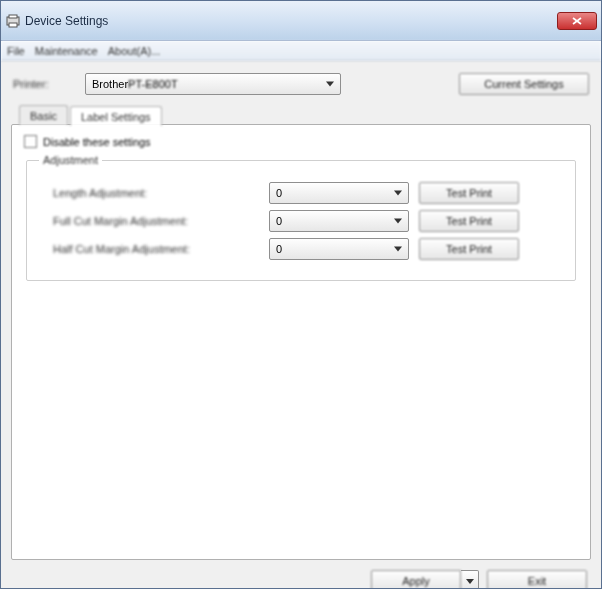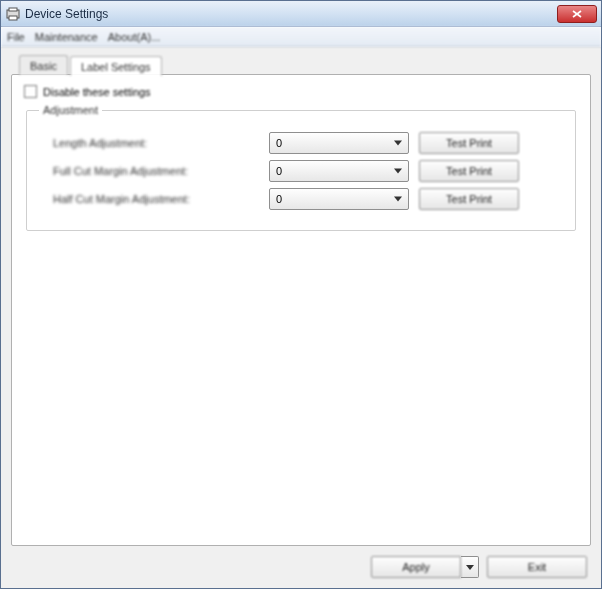--- a/index.html
+++ b/index.html
@@ -7,21 +7,21 @@
     margin: 0;
     font-family: "Segoe UI", Tahoma, sans-serif;
     font-size: 11px;
     background: #fff;
     width: 602px;
     height: 589px;
     overflow: hidden;
     border: 1px solid #5a7090;
   }
   .titlebar {
-    height: 26px;
+    height: 40px;
     background: linear-gradient(to bottom, #e9f0f9 0%, #d3e2f3 50%, #bcd2ea 100%);
     border-bottom: 1px solid #8aa0c0;
     display: flex;
     align-items: center;
     padding: 0 4px;
   }
   .titlebar .icon {
     width: 16px; height: 16px;
     margin-right: 4px;
     display: inline-flex; align-items:center; justify-content:center;
@@ -214,20 +214,31 @@
 </div>
 
 <div class="menubar">
   <span>File</span>
   <span>Maintenance</span>
   <span>About(A)...</span>
 </div>
 
 <div class="client">
 
+  <div class="top-row">
+    <span class="printer-label">Printer:</span>
+    <div class="combo printer-combo">
+      <span>Brother </span>
+      <span class="blur-partial">PT-E800T</span>
+      <span class="arrow"></span>
+    </div>
+    <div class="btn current-settings-btn">
+      <span>Current Settings</span>
+    </div>
+  </div>
 
   <div class="tabs-row">
     <div class="tab">
       <span>Basic</span>
     </div>
     <div class="tab active">
       <span>Label Settings</span>
     </div>
   </div>
 

